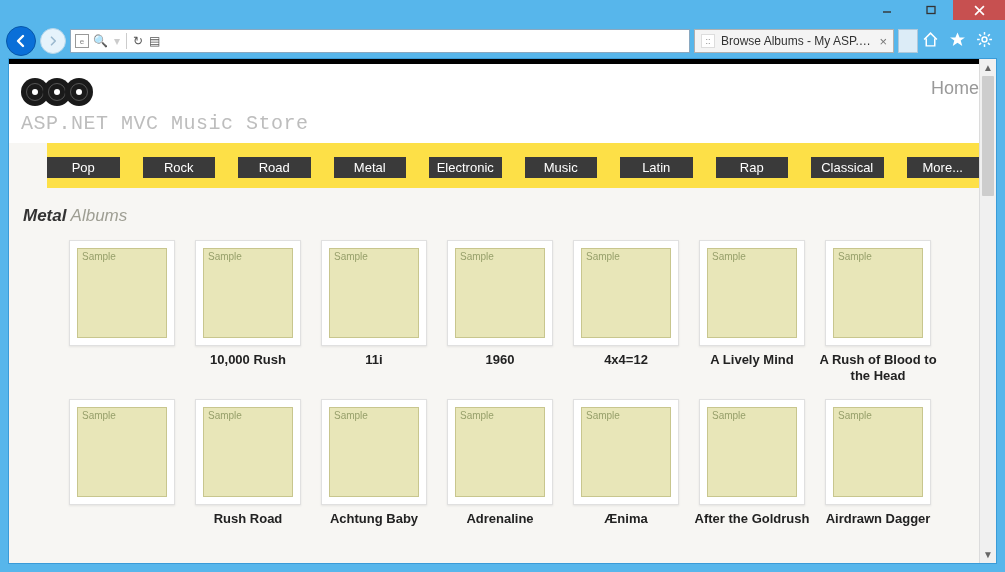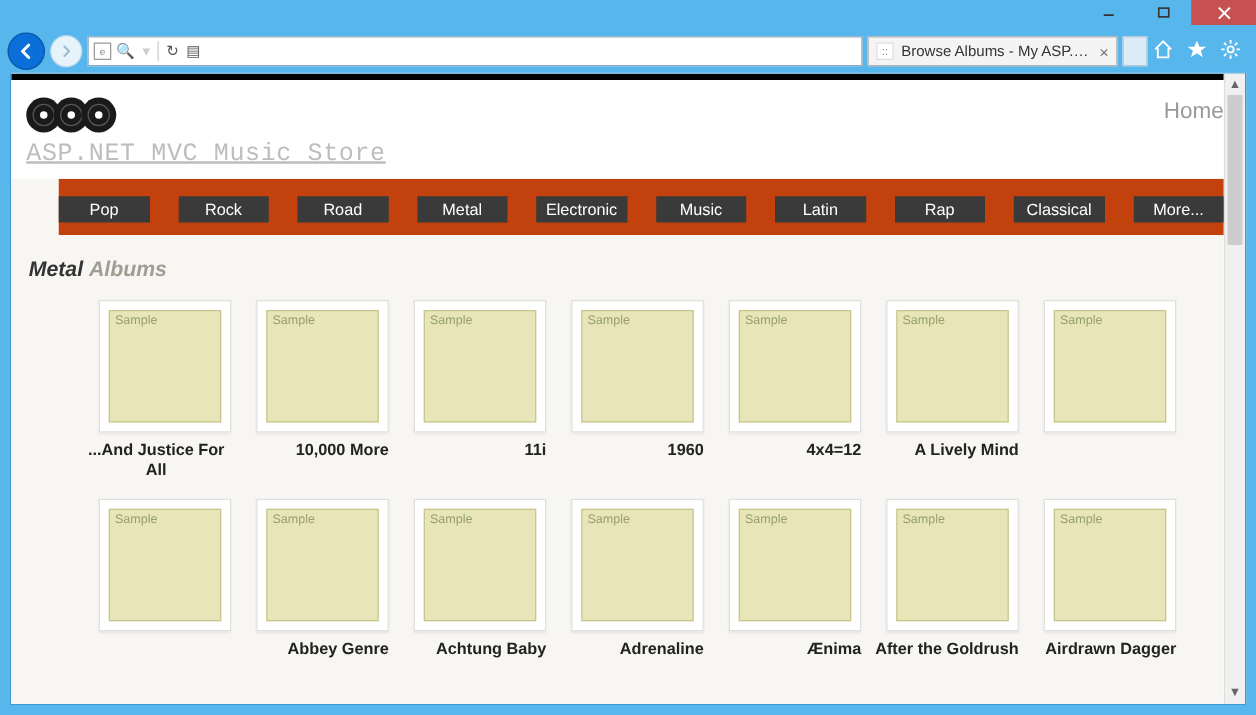--- a/index.html
+++ b/index.html
@@ -38,31 +38,31 @@
   .blackbar { height: 5px; background: #000; }
   .page-inner { padding: 0; background: #f7f6f3; min-height: 100%; }
 
   .header { background: #fff; padding: 14px 0 8px 12px; display: flex; flex-direction: column; position: relative; }
   .logo-row { display: flex; align-items: flex-start; }
   .logo { display: flex; gap: -4px; }
   .disc { width: 28px; height: 28px; border-radius: 50%; background: #1a1a1a; position: relative; margin-right: -6px; display: flex; align-items: center; justify-content: center; }
   .disc::after { content:""; position:absolute; width:6px; height:6px; background:#fff; border-radius:50%; }
   .disc::before { content:""; position:absolute; width:16px; height:16px; border:1px solid #555; border-radius:50%; }
   .home-link { margin-left: auto; color: #999; font-size: 18px; font-weight: 500; }
-  .site-title { font-family: "Consolas", "Courier New", monospace; color: #bdbdbd; font-size: 20px; letter-spacing: 0.5px; margin-top: 6px; text-decoration: underline; }
-
-  .genre-bar { background: #c2410c; padding: 14px 0 10px 0; display: flex; justify-content: center; gap: 23px; margin-left: 38px; }
+  .site-title { font-family: "Consolas", "Courier New", monospace; color: #bdbdbd; font-size: 20px; letter-spacing: 0.5px; margin-top: 6px; }
+
+  .genre-bar { background: #fde047; padding: 14px 0 10px 0; display: flex; justify-content: center; gap: 23px; margin-left: 38px; }
   .genre-btn { background: #3a3a3a; color: #fff; font-size: 13px; padding: 3px 0; width: 73px; text-align: center; cursor: pointer; }
 
   .section-title { padding: 18px 14px 6px 14px; font-size: 17px; font-style: italic; }
   .section-title .g { color: #333; font-weight: 700; }
-  .section-title .a { color: #9e9e93; font-weight: 700; }
+  .section-title .a { color: #9e9e93; font-weight: 400; }
 
   .album-grid { display: grid; grid-template-columns: repeat(7, 126px); gap: 16px 0; padding: 8px 0 8px 50px; justify-content: start; }
-  .album { display: flex; flex-direction: column; align-items: flex-end; width: 126px; }
+  .album { display: flex; flex-direction: column; align-items: center; width: 126px; }
   .cover-frame { width: 106px; height: 106px; background: #fff; border: 1px solid #e0e0e0; box-shadow: 0 1px 2px rgba(0,0,0,0.08); padding: 7px; }
   .cover { width: 100%; height: 100%; background: #e8e6b8; border: 1px solid #c8c68e; position: relative; }
   .cover .samp { position: absolute; top: 2px; left: 4px; font-size: 10px; color: #97a06b; font-family: Arial, sans-serif; }
   .album-title { margin-top: 6px; font-size: 13px; font-weight: 700; color: #222; text-align: center; line-height: 1.2; max-width: 120px; }
 </style>
 </head>
 <body>
 
 <div class="titlebar">
   <div class="win-btn">
@@ -167,29 +167,28 @@
         <span class="a">Albums</span>
       </div>
 
       <div class="album-grid" id="album-grid">
           <div class="album">
             <div class="cover-frame">
               <div class="cover">
                 <span class="samp">Sample</span>
               </div>
             </div>
-            <div class="album-title">...And Justice For All</div>
-          </div>
-          <div class="album">
-            <div class="cover-frame">
-              <div class="cover">
-                <span class="samp">Sample</span>
-              </div>
-            </div>
-            <div class="album-title">10,000 More</div>
+          </div>
+          <div class="album">
+            <div class="cover-frame">
+              <div class="cover">
+                <span class="samp">Sample</span>
+              </div>
+            </div>
+            <div class="album-title">10,000 Rush</div>
           </div>
           <div class="album">
             <div class="cover-frame">
               <div class="cover">
                 <span class="samp">Sample</span>
               </div>
             </div>
             <div class="album-title">11i</div>
           </div>
           <div class="album">
@@ -215,35 +214,36 @@
               </div>
             </div>
             <div class="album-title">A Lively Mind</div>
           </div>
           <div class="album">
             <div class="cover-frame">
               <div class="cover">
                 <span class="samp">Sample</span>
               </div>
             </div>
-          </div>
-          <div class="album">
-            <div class="cover-frame">
-              <div class="cover">
-                <span class="samp">Sample</span>
-              </div>
-            </div>
-          </div>
-          <div class="album">
-            <div class="cover-frame">
-              <div class="cover">
-                <span class="samp">Sample</span>
-              </div>
-            </div>
-            <div class="album-title">Abbey Genre</div>
+            <div class="album-title">A Rush of Blood to the Head</div>
+          </div>
+          <div class="album">
+            <div class="cover-frame">
+              <div class="cover">
+                <span class="samp">Sample</span>
+              </div>
+            </div>
+          </div>
+          <div class="album">
+            <div class="cover-frame">
+              <div class="cover">
+                <span class="samp">Sample</span>
+              </div>
+            </div>
+            <div class="album-title">Rush Road</div>
           </div>
           <div class="album">
             <div class="cover-frame">
               <div class="cover">
                 <span class="samp">Sample</span>
               </div>
             </div>
             <div class="album-title">Achtung Baby</div>
           </div>
           <div class="album">

